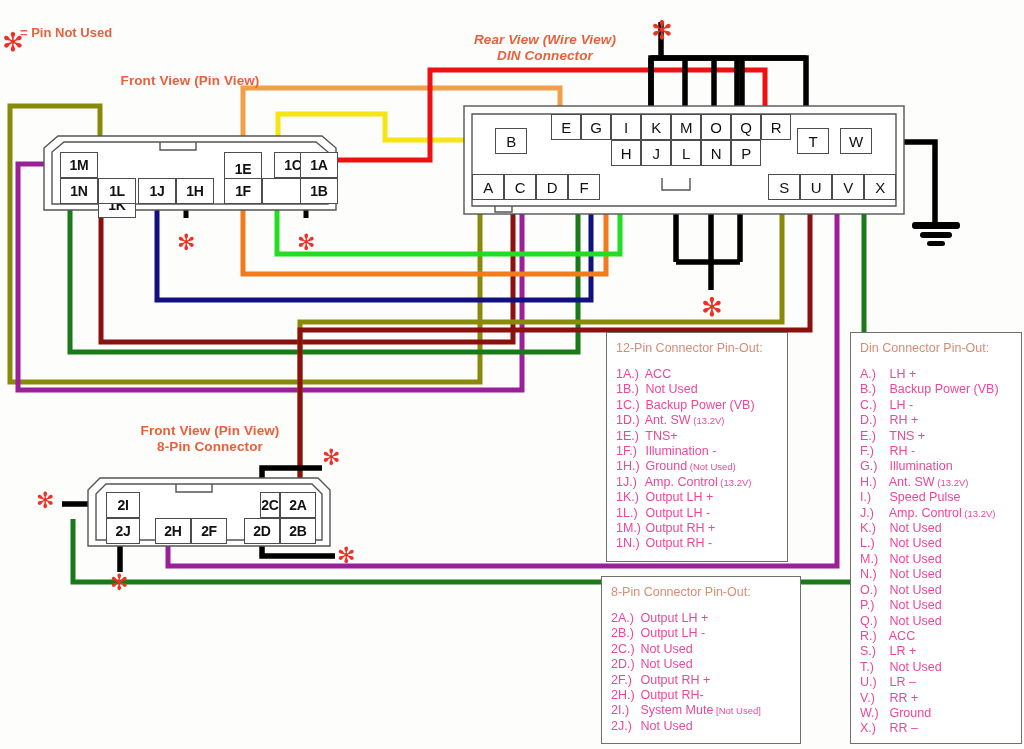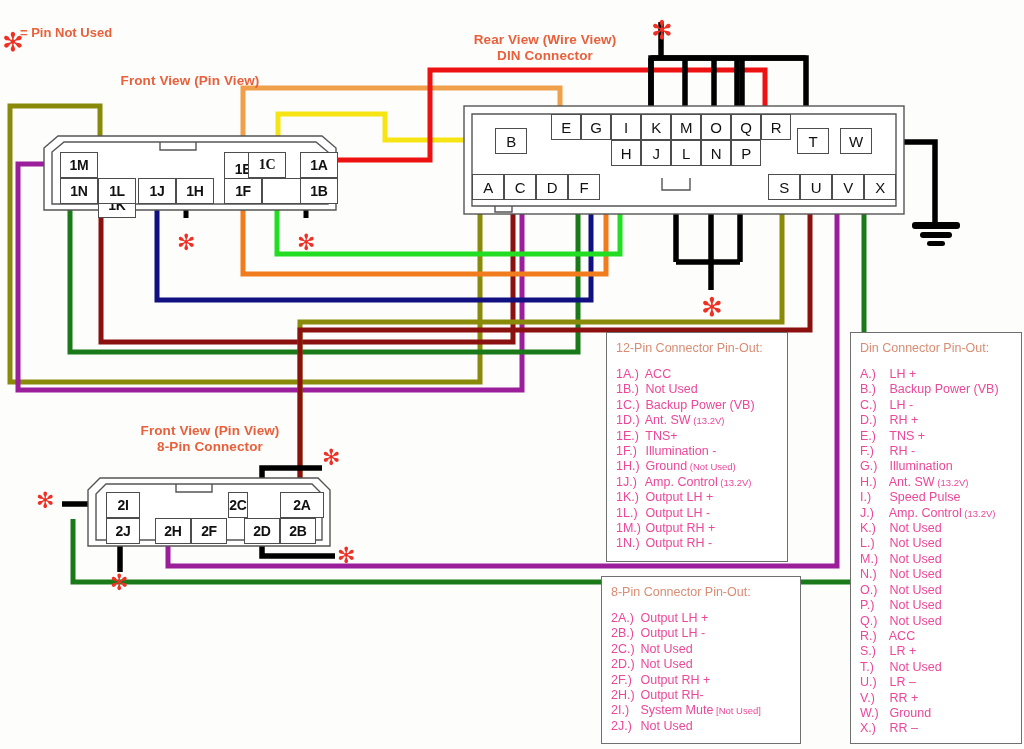--- a/index.html
+++ b/index.html
@@ -174,49 +174,49 @@
   <div class="ast" style="left:2px; top:37px;">✻</div>
   <div class="legend-txt" style="left:20px; top:25px;">= Pin Not Used</div>
 
   <div class="title-txt" style="left:80px; top:73px; width:220px;">
     <div>Front View (Pin View)</div>
   </div>
   <div class="title-txt" style="left:100px; top:423px; width:220px;">
     <div>Front View (Pin View)</div>
     <div>8-Pin Connector</div>
   </div>
-  <div class="title-txt" style="left:435px; top:32px; width:220px;">
+  <div class="title-txt" style="left:435px; top:32px; width:220px;font-style:italic;">
     <div>Rear View (Wire View)</div>
     <div>DIN Connector</div>
   </div>
 
   <div class="pin" style="left:60px; top:152px; width:38px; height:26px;">1M</div>
   <div class="pin" style="left:98px; top:152px; width:38px; height:26px;margin-top:40px;">1K</div>
   <div class="pin" style="left:60px; top:178px; width:38px; height:26px;">1N</div>
   <div class="pin" style="left:98px; top:178px; width:38px; height:26px;">1L</div>
 
   <div class="pin" style="left:138px; top:178px; width:38px; height:26px;">1J</div>
   <div class="pin" style="left:176px; top:178px; width:38px; height:26px;">1H</div>
 
   <div class="pin" style="left:224px; top:152px; width:38px; height:34px;">1E</div>
-  <div class="pin" style="left:248px; top:152px; width:38px; height:26px;font-family:Liberation Serif, serif;">1C</div>
+  <div class="pin" style="left:274px; top:152px; width:38px; height:26px;">1C</div>
   <div class="pin" style="left:300px; top:152px; width:38px; height:26px;">1A</div>
   <div class="pin" style="left:224px; top:178px; width:38px; height:26px;">1F</div>
   <div class="pin" style="left:262px; top:178px; width:38px; height:26px;padding-left:47px;">1D</div>
   <div class="pin" style="left:300px; top:178px; width:38px; height:26px;">1B</div>
 
   <div class="ast small" style="left:177px; top:238px;">✻</div>
   <div class="ast small" style="left:297px; top:238px;">✻</div>
 
   <div class="pin" style="left:106px; top:492px; width:34px; height:26px;">2I</div>
   <div class="pin" style="left:106px; top:518px; width:34px; height:26px;">2J</div>
   <div class="pin" style="left:155px; top:518px; width:36px; height:26px;">2H</div>
   <div class="pin" style="left:191px; top:518px; width:36px; height:26px;">2F</div>
-  <div class="pin" style="left:228px; top:492px; width:20px; height:26px;">2C</div>
-  <div class="pin" style="left:280px; top:492px; width:44px; height:26px;">2A</div>
+  <div class="pin" style="left:260px; top:492px; width:20px; height:26px;">2C</div>
+  <div class="pin" style="left:280px; top:492px; width:36px; height:26px;">2A</div>
   <div class="pin" style="left:244px; top:518px; width:36px; height:26px;">2D</div>
   <div class="pin" style="left:280px; top:518px; width:36px; height:26px;">2B</div>
 
   <div class="ast small" style="left:36px; top:496px;">✻</div>
   <div class="ast small" style="left:110px; top:578px;">✻</div>
   <div class="ast small" style="left:322px; top:453px;">✻</div>
   <div class="ast small" style="left:337px; top:551px;">✻</div>
 
   <div class="pin din" style="left:495px; top:128px; width:32px; height:26px;">B</div>
 

